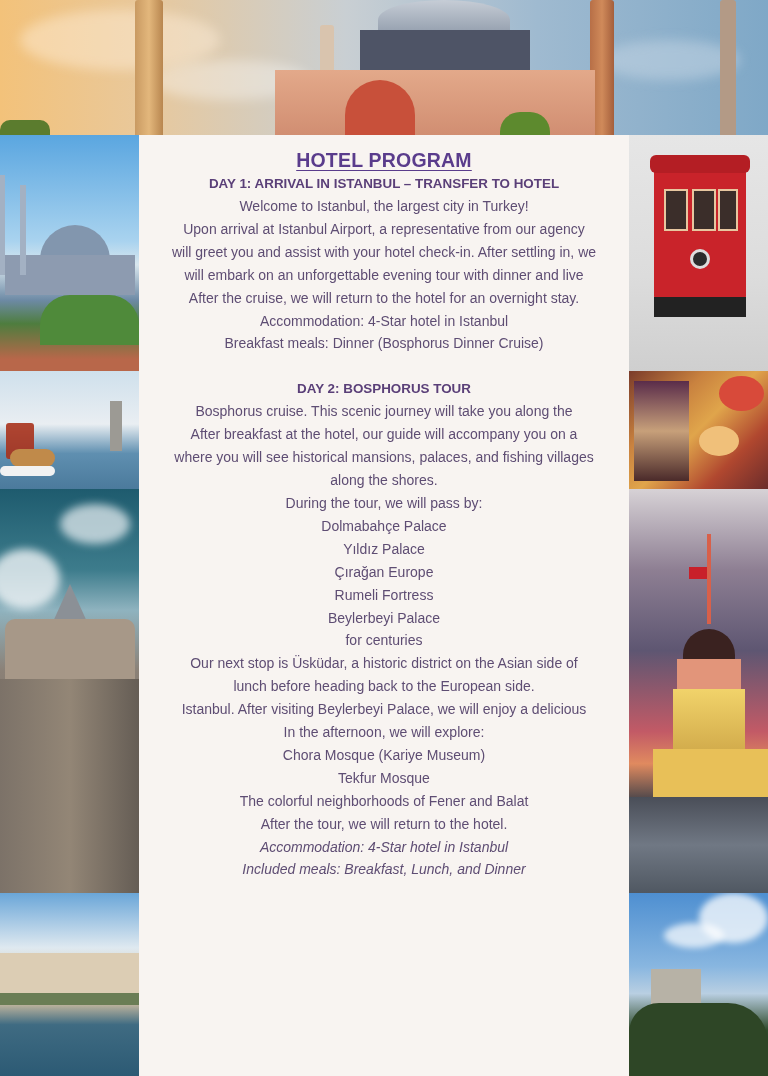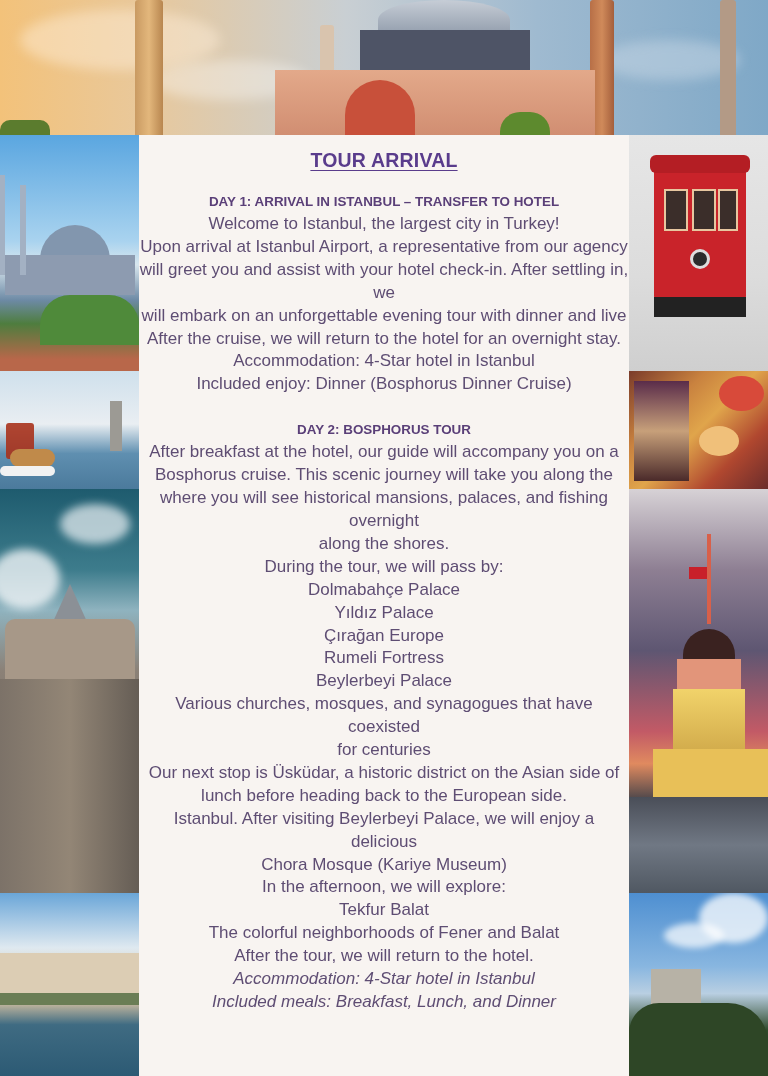--- a/index.html
+++ b/index.html
@@ -18,23 +18,23 @@
   #l4 { left:0; top:893px; width:139px; height:183px; background:linear-gradient(180deg,#6aa6d8 0%,#dfe9f0 30%,#d8cdb8 45%,#c7b99f 60%,#3f6b82 72%,#2c5a74 100%); }
   
   #r1 { left:629px; top:135px; width:139px; height:236px; background:linear-gradient(180deg,#e6e6e6 0%,#dcdcdc 60%,#cfcfcf 100%); }
   #r2 { left:629px; top:371px; width:139px; height:118px; background:linear-gradient(135deg,#7a3b2a 0%,#c9823f 30%,#e0a54b 50%,#b0472f 75%,#6b2c2b 100%); }
   #r3 { left:629px; top:489px; width:139px; height:404px; background:linear-gradient(180deg,#d7d2d6 0%,#8e7f93 20%,#5e5672 40%,#c25a66 60%,#e08a5f 68%,#3a3e48 78%,#6b7380 90%,#4d5560 100%); }
   #r4 { left:629px; top:893px; width:139px; height:183px; background:linear-gradient(180deg,#4e8fd1 0%,#88b6e0 40%,#b9cfe2 55%,#2f4a2a 75%,#253d22 100%); }
 
   #panel { position:absolute; left:139px; top:135px; width:490px; height:941px; background:#f8f4f1; text-align:center; color:#5e4d73; }
   #title { margin-top:13px; font-size:19.5px; font-weight:bold; color:#5a3c8c; text-decoration:underline; text-underline-offset:3px; letter-spacing:0.2px; line-height:24px; }
   .day-h { font-size:13.4px; font-weight:bold; color:#5a3f78; line-height:23px; }
-  .ln { font-size:17px; line-height:22.9px; }
+  .ln { font-size:14px; line-height:22.9px; }
   .it { font-style:italic; }
-  #day1 { margin-top:18px; }
+  #day1 { }
   #gap { height:22px; }
 
   
   .tram { position:absolute; left:25px; top:24px; width:92px; height:140px; background:#c9232a; border-radius:8px 8px 3px 3px; }
   .tram .roof { position:absolute; left:-4px; top:-4px; width:100px; height:18px; background:#b41e24; border-radius:6px; }
   .tram .win { position:absolute; top:30px; width:24px; height:42px; background:#3b2e2a; border:2px solid #e7c7a0; }
   .tram .light { position:absolute; left:36px; top:90px; width:20px; height:20px; border-radius:50%; background:#2b2b2b; border:3px solid #ddd; }
   .tram .base { position:absolute; left:0; bottom:-18px; width:92px; height:20px; background:#222; }
 </style>
 </head>
@@ -106,53 +106,52 @@
   <div style="position:absolute;left:0;top:308px;width:139px;height:96px;background:linear-gradient(180deg,#4a4e58,#707884,#505862);"></div>
 </div>
 <div class="photo" id="r4">
   <div style="position:absolute;left:70px;top:0;width:69px;height:50px;border-radius:50%;background:rgba(255,255,255,0.75);filter:blur(3px);"></div>
   <div style="position:absolute;left:35px;top:30px;width:60px;height:25px;border-radius:50%;background:rgba(255,255,255,0.7);filter:blur(3px);"></div>
   <div style="position:absolute;left:22px;top:76px;width:50px;height:40px;background:#b7b2a6;"></div>
   <div style="position:absolute;left:0;top:110px;width:139px;height:73px;background:#2e4626;border-radius:30px 40px 0 0;"></div>
 </div>
 
 <div id="panel">
-  <div id="title">TOUR ARRIVAL</div>
+  <div id="title">HOTEL PROGRAM</div>
 
   <div id="day1">
     <div class="day-h">DAY 1: ARRIVAL IN ISTANBUL – TRANSFER TO HOTEL</div>
     <div class="ln">Welcome to Istanbul, the largest city in Turkey!</div>
     <div class="ln">Upon arrival at Istanbul Airport, a representative from our agency</div>
     <div class="ln">will greet you and assist with your hotel check-in. After settling in, we</div>
     <div class="ln">will embark on an unforgettable evening tour with dinner and live</div>
     <div class="ln">After the cruise, we will return to the hotel for an overnight stay.</div>
     <div class="ln">Accommodation: 4-Star hotel in Istanbul</div>
-    <div class="ln">Included enjoy: Dinner (Bosphorus Dinner Cruise)</div>
+    <div class="ln">Breakfast meals: Dinner (Bosphorus Dinner Cruise)</div>
   </div>
 
   <div id="gap"></div>
 
   <div id="day2">
     <div class="day-h">DAY 2: BOSPHORUS TOUR</div>
+    <div class="ln">Bosphorus cruise. This scenic journey will take you along the</div>
     <div class="ln">After breakfast at the hotel, our guide will accompany you on a</div>
-    <div class="ln">Bosphorus cruise. This scenic journey will take you along the</div>
-    <div class="ln">where you will see historical mansions, palaces, and fishing overnight</div>
+    <div class="ln">where you will see historical mansions, palaces, and fishing villages</div>
     <div class="ln">along the shores.</div>
     <div class="ln">During the tour, we will pass by:</div>
     <div class="ln">Dolmabahçe Palace</div>
     <div class="ln">Yıldız Palace</div>
     <div class="ln">Çırağan Europe</div>
     <div class="ln">Rumeli Fortress</div>
     <div class="ln">Beylerbeyi Palace</div>
-    <div class="ln">Various churches, mosques, and synagogues that have coexisted</div>
     <div class="ln">for centuries</div>
     <div class="ln">Our next stop is Üsküdar, a historic district on the Asian side of</div>
     <div class="ln">lunch before heading back to the European side.</div>
     <div class="ln">Istanbul. After visiting Beylerbeyi Palace, we will enjoy a delicious</div>
+    <div class="ln">In the afternoon, we will explore:</div>
     <div class="ln">Chora Mosque (Kariye Museum)</div>
-    <div class="ln">In the afternoon, we will explore:</div>
-    <div class="ln">Tekfur Balat</div>
+    <div class="ln">Tekfur Mosque</div>
     <div class="ln">The colorful neighborhoods of Fener and Balat</div>
     <div class="ln">After the tour, we will return to the hotel.</div>
     <div class="ln it">Accommodation: 4-Star hotel in Istanbul</div>
     <div class="ln it">Included meals: Breakfast, Lunch, and Dinner</div>
   </div>
 </div>
 
 </body></html>

